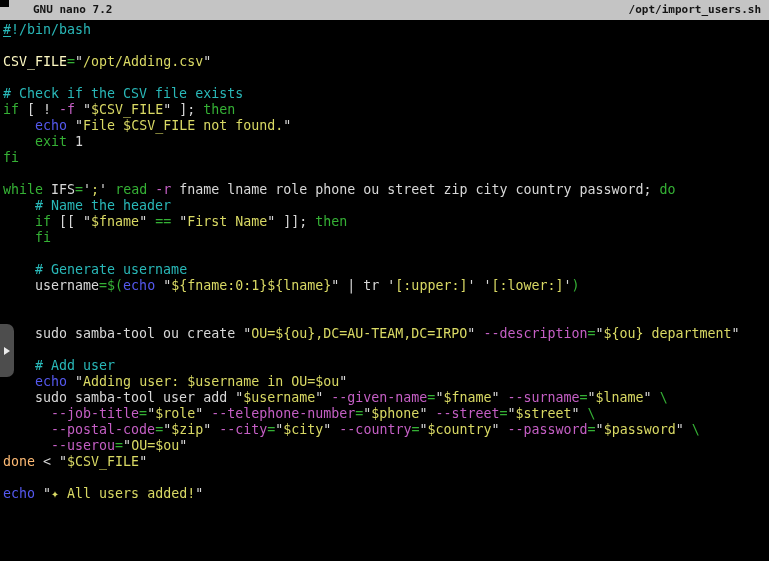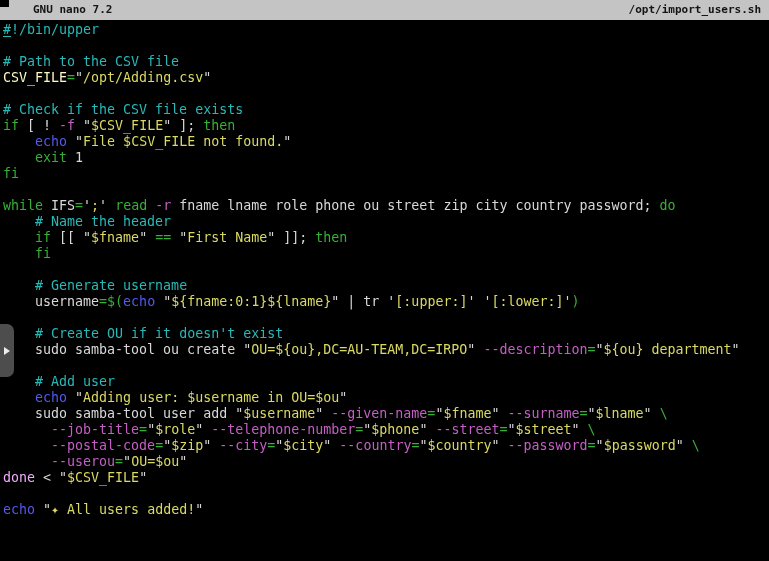--- a/index.html
+++ b/index.html
@@ -77,49 +77,48 @@
 
 <div id="screen">
 
   <div id="titlebar">
     <span class="corner"></span>
     <span>GNU nano 7.2</span>
     <span>/opt/import_users.sh</span>
   </div>
 
   <div id="code">
-      <div class="code-line"><span class="cursor" style="color: rgb(41, 184, 184);">#</span><span style="color: rgb(41, 184, 184);">!/bin/upper</span></div>
+      <div class="code-line"><span class="cursor" style="color: rgb(41, 184, 184);">#</span><span style="color: rgb(41, 184, 184);">!/bin/bash</span></div>
       <div class="code-line"></div>
-      <div class="code-line"><span style="color: rgb(41, 184, 184);"># Path to the CSV file</span></div>
       <div class="code-line"><span style="color: #fef9c3;">CSV_FILE</span><span style="color: rgb(53, 177, 53);">=</span><span style="color: rgb(216, 216, 216);">"</span><span style="color: rgb(217, 217, 100);">/opt/Adding.csv</span><span style="color: rgb(216, 216, 216);">"</span></div>
       <div class="code-line"></div>
       <div class="code-line"><span style="color: rgb(41, 184, 184);"># Check if the CSV file exists</span></div>
       <div class="code-line"><span style="color: rgb(53, 177, 53);">if</span><span style="color: rgb(216, 216, 216);"> [ ! </span><span style="color: rgb(197, 95, 197);">-f</span><span style="color: rgb(216, 216, 216);"> </span><span style="color: rgb(216, 216, 216);">"</span><span style="color: rgb(217, 217, 100);">$CSV_FILE</span><span style="color: rgb(216, 216, 216);">"</span><span style="color: rgb(216, 216, 216);"> ]; </span><span style="color: rgb(53, 177, 53);">then</span></div>
       <div class="code-line"><span style="color: rgb(216, 216, 216);">    </span><span style="color: rgb(85, 89, 239);">echo</span><span style="color: rgb(216, 216, 216);"> </span><span style="color: rgb(216, 216, 216);">"</span><span style="color: rgb(217, 217, 100);">File $CSV_FILE not found.</span><span style="color: rgb(216, 216, 216);">"</span></div>
       <div class="code-line"><span style="color: rgb(216, 216, 216);">    </span><span style="color: rgb(53, 177, 53);">exit</span><span style="color: rgb(216, 216, 216);"> 1</span></div>
       <div class="code-line"><span style="color: rgb(53, 177, 53);">fi</span></div>
       <div class="code-line"></div>
       <div class="code-line"><span style="color: rgb(53, 177, 53);">while</span><span style="color: rgb(216, 216, 216);"> IFS</span><span style="color: rgb(53, 177, 53);">=</span><span style="color: rgb(216, 216, 216);">'</span><span style="color: rgb(217, 217, 100);">;</span><span style="color: rgb(216, 216, 216);">'</span><span style="color: rgb(216, 216, 216);"> </span><span style="color: rgb(53, 177, 53);">read</span><span style="color: rgb(216, 216, 216);"> </span><span style="color: rgb(197, 95, 197);">-r</span><span style="color: rgb(216, 216, 216);"> fname lname role phone ou street zip city country password; </span><span style="color: rgb(53, 177, 53);">do</span></div>
       <div class="code-line"><span style="color: rgb(216, 216, 216);">    </span><span style="color: rgb(41, 184, 184);"># Name the header</span></div>
       <div class="code-line"><span style="color: rgb(216, 216, 216);">    </span><span style="color: rgb(53, 177, 53);">if</span><span style="color: rgb(216, 216, 216);"> [[ </span><span style="color: rgb(216, 216, 216);">"</span><span style="color: rgb(217, 217, 100);">$fname</span><span style="color: rgb(216, 216, 216);">"</span><span style="color: rgb(216, 216, 216);"> </span><span style="color: rgb(53, 177, 53);">==</span><span style="color: rgb(216, 216, 216);"> </span><span style="color: rgb(216, 216, 216);">"</span><span style="color: rgb(217, 217, 100);">First Name</span><span style="color: rgb(216, 216, 216);">"</span><span style="color: rgb(216, 216, 216);"> ]]; </span><span style="color: rgb(53, 177, 53);">then</span></div>
       <div class="code-line"><span style="color: rgb(216, 216, 216);">    </span><span style="color: rgb(53, 177, 53);">fi</span></div>
       <div class="code-line"></div>
       <div class="code-line"><span style="color: rgb(216, 216, 216);">    </span><span style="color: rgb(41, 184, 184);"># Generate username</span></div>
       <div class="code-line"><span style="color: rgb(216, 216, 216);">    username</span><span style="color: rgb(53, 177, 53);">=$(</span><span style="color: rgb(85, 89, 239);">echo</span><span style="color: rgb(216, 216, 216);"> </span><span style="color: rgb(216, 216, 216);">"</span><span style="color: rgb(217, 217, 100);">${fname:0:1}${lname}</span><span style="color: rgb(216, 216, 216);">"</span><span style="color: rgb(216, 216, 216);"> | tr </span><span style="color: rgb(216, 216, 216);">'</span><span style="color: rgb(217, 217, 100);">[:upper:]</span><span style="color: rgb(216, 216, 216);">'</span><span style="color: rgb(216, 216, 216);"> </span><span style="color: rgb(216, 216, 216);">'</span><span style="color: rgb(217, 217, 100);">[:lower:]</span><span style="color: rgb(216, 216, 216);">'</span><span style="color: rgb(53, 177, 53);">)</span></div>
       <div class="code-line"></div>
-      <div class="code-line"><span style="color: rgb(216, 216, 216);">    </span><span style="color: rgb(41, 184, 184);"># Create OU if it doesn't exist</span></div>
+      <div class="code-line"><span style="color: rgb(216, 216, 216);">    </span></div>
       <div class="code-line"><span style="color: rgb(216, 216, 216);">    sudo samba-tool ou create </span><span style="color: rgb(216, 216, 216);">"</span><span style="color: rgb(217, 217, 100);">OU=${ou},DC=AU-TEAM,DC=IRPO</span><span style="color: rgb(216, 216, 216);">"</span><span style="color: rgb(216, 216, 216);"> </span><span style="color: rgb(197, 95, 197);">--description</span><span style="color: rgb(53, 177, 53);">=</span><span style="color: rgb(216, 216, 216);">"</span><span style="color: rgb(217, 217, 100);">${ou} department</span><span style="color: rgb(216, 216, 216);">"</span></div>
       <div class="code-line"></div>
       <div class="code-line"><span style="color: rgb(216, 216, 216);">    </span><span style="color: rgb(41, 184, 184);"># Add user</span></div>
       <div class="code-line"><span style="color: rgb(216, 216, 216);">    </span><span style="color: rgb(85, 89, 239);">echo</span><span style="color: rgb(216, 216, 216);"> </span><span style="color: rgb(216, 216, 216);">"</span><span style="color: rgb(217, 217, 100);">Adding user: $username in OU=$ou</span><span style="color: rgb(216, 216, 216);">"</span></div>
       <div class="code-line"><span style="color: rgb(216, 216, 216);">    sudo samba-tool user add </span><span style="color: rgb(216, 216, 216);">"</span><span style="color: rgb(217, 217, 100);">$username</span><span style="color: rgb(216, 216, 216);">"</span><span style="color: rgb(216, 216, 216);"> </span><span style="color: rgb(197, 95, 197);">--given-name</span><span style="color: rgb(53, 177, 53);">=</span><span style="color: rgb(216, 216, 216);">"</span><span style="color: rgb(217, 217, 100);">$fname</span><span style="color: rgb(216, 216, 216);">"</span><span style="color: rgb(216, 216, 216);"> </span><span style="color: rgb(197, 95, 197);">--surname</span><span style="color: rgb(53, 177, 53);">=</span><span style="color: rgb(216, 216, 216);">"</span><span style="color: rgb(217, 217, 100);">$lname</span><span style="color: rgb(216, 216, 216);">"</span><span style="color: rgb(216, 216, 216);"> </span><span style="color: rgb(53, 177, 53);">\</span></div>
       <div class="code-line"><span style="color: rgb(216, 216, 216);">      </span><span style="color: rgb(197, 95, 197);">--job-title</span><span style="color: rgb(53, 177, 53);">=</span><span style="color: rgb(216, 216, 216);">"</span><span style="color: rgb(217, 217, 100);">$role</span><span style="color: rgb(216, 216, 216);">"</span><span style="color: rgb(216, 216, 216);"> </span><span style="color: rgb(197, 95, 197);">--telephone-number</span><span style="color: rgb(53, 177, 53);">=</span><span style="color: rgb(216, 216, 216);">"</span><span style="color: rgb(217, 217, 100);">$phone</span><span style="color: rgb(216, 216, 216);">"</span><span style="color: rgb(216, 216, 216);"> </span><span style="color: rgb(197, 95, 197);">--street</span><span style="color: rgb(53, 177, 53);">=</span><span style="color: rgb(216, 216, 216);">"</span><span style="color: rgb(217, 217, 100);">$street</span><span style="color: rgb(216, 216, 216);">"</span><span style="color: rgb(216, 216, 216);"> </span><span style="color: rgb(53, 177, 53);">\</span></div>
       <div class="code-line"><span style="color: rgb(216, 216, 216);">      </span><span style="color: rgb(197, 95, 197);">--postal-code</span><span style="color: rgb(53, 177, 53);">=</span><span style="color: rgb(216, 216, 216);">"</span><span style="color: rgb(217, 217, 100);">$zip</span><span style="color: rgb(216, 216, 216);">"</span><span style="color: rgb(216, 216, 216);"> </span><span style="color: rgb(197, 95, 197);">--city</span><span style="color: rgb(53, 177, 53);">=</span><span style="color: rgb(216, 216, 216);">"</span><span style="color: rgb(217, 217, 100);">$city</span><span style="color: rgb(216, 216, 216);">"</span><span style="color: rgb(216, 216, 216);"> </span><span style="color: rgb(197, 95, 197);">--country</span><span style="color: rgb(53, 177, 53);">=</span><span style="color: rgb(216, 216, 216);">"</span><span style="color: rgb(217, 217, 100);">$country</span><span style="color: rgb(216, 216, 216);">"</span><span style="color: rgb(216, 216, 216);"> </span><span style="color: rgb(197, 95, 197);">--password</span><span style="color: rgb(53, 177, 53);">=</span><span style="color: rgb(216, 216, 216);">"</span><span style="color: rgb(217, 217, 100);">$password</span><span style="color: rgb(216, 216, 216);">"</span><span style="color: rgb(216, 216, 216);"> </span><span style="color: rgb(53, 177, 53);">\</span></div>
       <div class="code-line"><span style="color: rgb(216, 216, 216);">      </span><span style="color: rgb(197, 95, 197);">--userou</span><span style="color: rgb(53, 177, 53);">=</span><span style="color: rgb(216, 216, 216);">"</span><span style="color: rgb(217, 217, 100);">OU=$ou</span><span style="color: rgb(216, 216, 216);">"</span></div>
-      <div class="code-line"><span style="color: #f0abfc;">done</span><span style="color: rgb(216, 216, 216);"> &lt; </span><span style="color: rgb(216, 216, 216);">"</span><span style="color: rgb(217, 217, 100);">$CSV_FILE</span><span style="color: rgb(216, 216, 216);">"</span></div>
+      <div class="code-line"><span style="color: #fdba74;">done</span><span style="color: rgb(216, 216, 216);"> &lt; </span><span style="color: rgb(216, 216, 216);">"</span><span style="color: rgb(217, 217, 100);">$CSV_FILE</span><span style="color: rgb(216, 216, 216);">"</span></div>
       <div class="code-line"></div>
       <div class="code-line"><span style="color: rgb(85, 89, 239);">echo</span><span style="color: rgb(216, 216, 216);"> </span><span style="color: rgb(216, 216, 216);">"</span><span style="color: rgb(217, 217, 100);">✦ All users added!</span><span style="color: rgb(216, 216, 216);">"</span></div>
     </div>
 
   <div id="side-handle">
     <span class="tri"></span>
   </div>
 
 </div>
 

